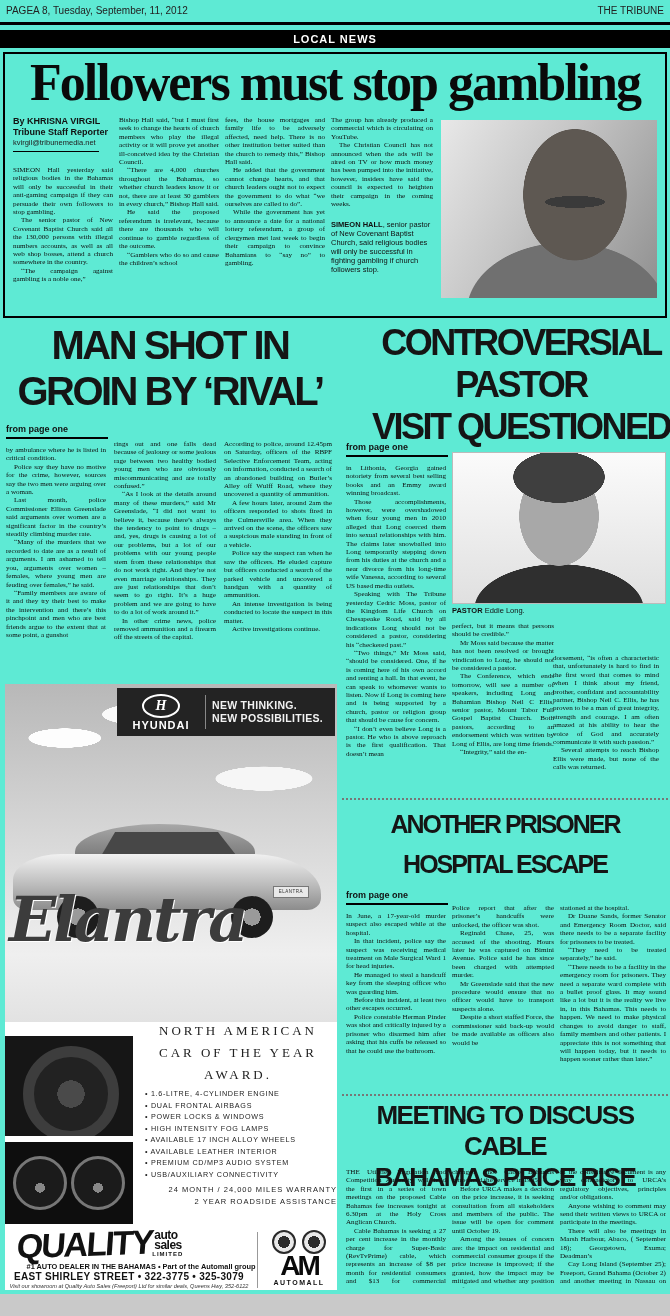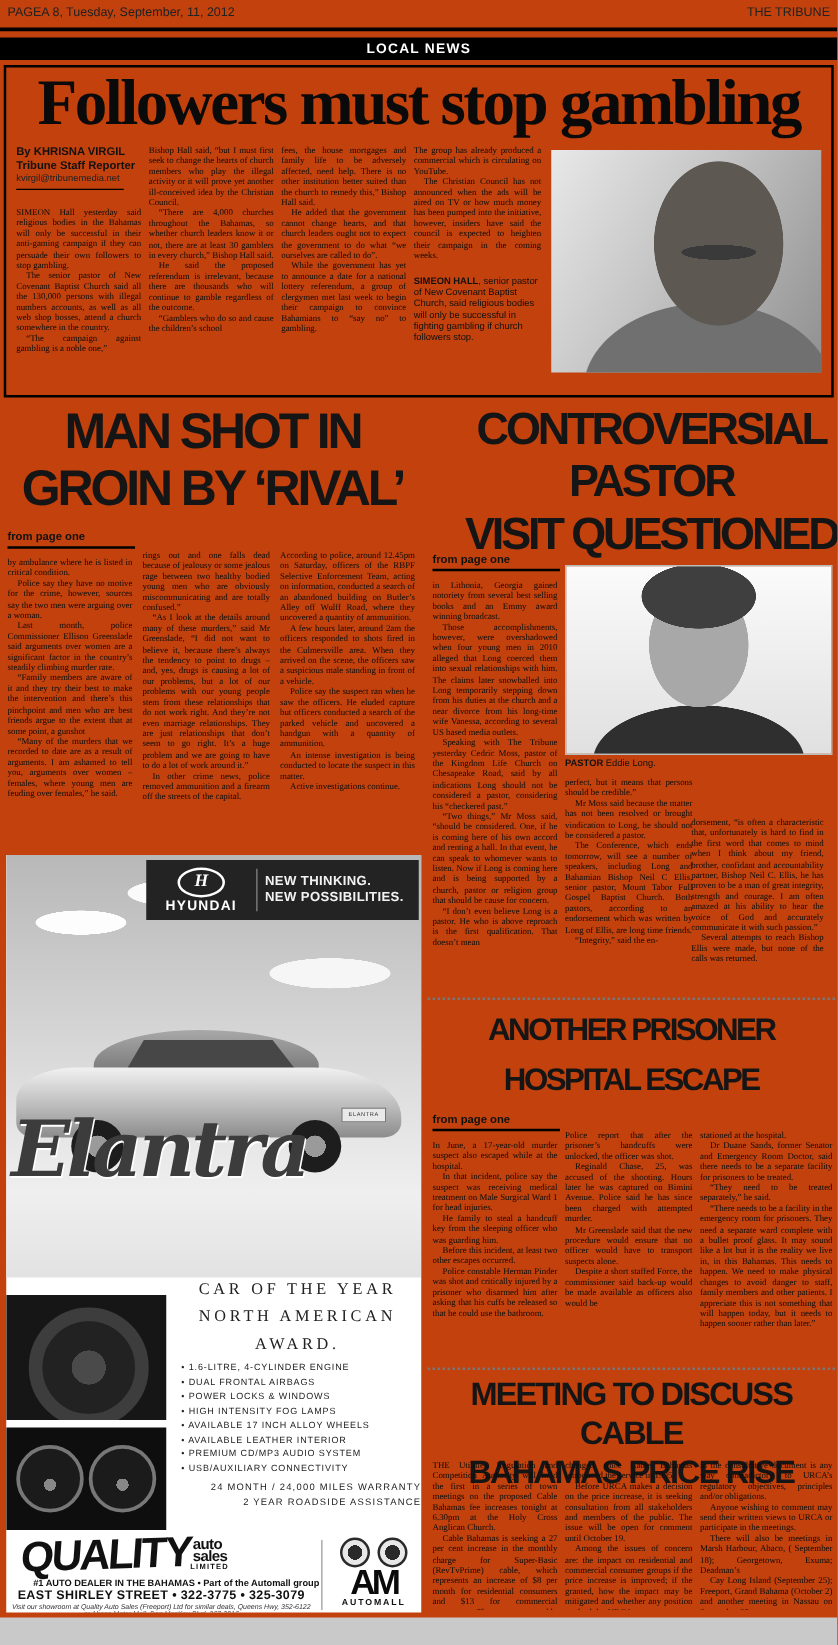--- a/index.html
+++ b/index.html
@@ -1,16 +1,16 @@
 <!DOCTYPE html>
 <html><head>
 <meta charset="utf-8">
 <style>
   html,body{margin:0;padding:0;background:#888;}
-  .page{position:relative;width:670px;height:1316px;background:#c2410c;color:#111;overflow:hidden;
+  .page{position:relative;width:670px;height:1316px;background:#5eead4;color:#111;overflow:hidden;
         font-family:"Liberation Serif",serif;}
   
   .page-header{position:absolute;top:5px;left:6px;right:6px;display:flex;justify-content:space-between;
                font:10px/12px "Liberation Sans",sans-serif;color:#222;}
   .header-rule{position:absolute;top:22px;left:0;width:670px;height:3px;background:#000;}
   .section-bar{position:absolute;top:30px;left:0;width:670px;height:18px;background:#000;color:#fff;
                font:bold 11px/18px "Liberation Sans",sans-serif;text-align:center;letter-spacing:1px;}
   
   .lead-box{position:absolute;top:52px;left:3px;width:664px;height:266px;border:2px solid #000;box-sizing:border-box;}
   .lead-headline{position:absolute;top:0;left:4px;right:4px;text-align:center;
@@ -163,22 +163,22 @@
 
   <div class="headline-sans hl-manshot">
     <div>MAN SHOT IN</div>
     <div>GROIN BY ‘RIVAL’</div>
   </div>
   <div class="kicker" style="left:6px;top:424px;width:102px;">from page one</div>
   <div class="col" style="left:6px;top:446px;width:100px;height:234px;">
       <p class="para">by ambulance where he is listed in critical condition.</p>
       <p class="para">Police say they have no motive for the crime, however, sources say the two men were arguing over a woman.</p>
       <p class="para">Last month, police Commissioner Ellison Greenslade said arguments over women are a significant factor in the country’s steadily climbing murder rate.</p>
+      <p class="para">“Many of the murders that we recorded to date are as a result of arguments. I am ashamed to tell you, arguments over women – females, where young men are feuding over females,” he said.</p>
       <p class="para">“Family members are aware of it and they try their best to make the intervention and there’s this pinchpoint and men who are best friends argue to the extent that at some point, a gunshot</p>
-      <p class="para">“Many of the murders that we recorded to date are as a result of arguments. I am ashamed to tell you, arguments over women – females, where young men are feuding over females,” he said.</p>
     </div>
   <div class="col" style="left:114px;top:440px;width:102px;height:240px;">
       <p class="para">rings out and one falls dead because of jealousy or some jealous rage between two healthy bodied young men who are obviously miscommunicating and are totally confused.”</p>
       <p class="para">“As I look at the details around many of these murders,” said Mr Greenslade, “I did not want to believe it, because there’s always the tendency to point to drugs – and, yes, drugs is causing a lot of our problems, but a lot of our problems with our young people stem from these relationships that do not work right. And they’re not even marriage relationships. They are just relationships that don’t seem to go right. It’s a huge problem and we are going to have to do a lot of work around it.”</p>
       <p class="para">In other crime news, police removed ammunition and a firearm off the streets of the capital.</p>
     </div>
   <div class="col" style="left:224px;top:440px;width:108px;height:240px;">
       <p class="para">According to police, around 12.45pm on Saturday, officers of the RBPF Selective Enforcement Team, acting on information, conducted a search of an abandoned building on Butler’s Alley off Wulff Road, where they uncovered a quantity of ammunition.</p>
       <p class="para">A few hours later, around 2am the officers responded to shots fired in the Culmersville area. When they arrived on the scene, the officers saw a suspicious male standing in front of a vehicle.</p>
       <p class="para">Police say the suspect ran when he saw the officers. He eluded capture but officers conducted a search of the parked vehicle and uncovered a handgun with a quantity of ammunition.</p>
@@ -216,21 +216,21 @@
   <div class="dashed-sep" style="top:798px;"></div>
 
   <div class="headline-sans hl-prisoner">
     <div>ANOTHER PRISONER</div>
     <div>HOSPITAL ESCAPE</div>
   </div>
   <div class="kicker" style="left:346px;top:890px;width:102px;">from page one</div>
   <div class="col" style="left:346px;top:912px;width:100px;height:176px;">
       <p class="para">In June, a 17-year-old murder suspect also escaped while at the hospital.</p>
       <p class="para">In that incident, police say the suspect was receiving medical treatment on Male Surgical Ward 1 for head injuries.</p>
-      <p class="para">He family to steal a handcuff key from the sleeping officer who was guarding him.</p>
+      <p class="para">He managed to steal a handcuff key from the sleeping officer who was guarding him.</p>
       <p class="para">Before this incident, at least two other escapes occurred.</p>
       <p class="para">Police constable Herman Pinder was shot and critically injured by a prisoner who disarmed him after asking that his cuffs be released so that he could use the bathroom.</p>
     </div>
   <div class="col" style="left:452px;top:904px;width:102px;height:184px;">
       <p class="para">Police report that after the prisoner’s handcuffs were unlocked, the officer was shot.</p>
       <p class="para">Reginald Chase, 25, was accused of the shooting. Hours later he was captured on Bimini Avenue. Police said he has since been charged with attempted murder.</p>
       <p class="para">Mr Greenslade said that the new procedure would ensure that no officer would have to transport suspects alone.</p>
       <p class="para">Despite a short staffed Force, the commissioner said back-up would be made available as officers also would be</p>
     </div>
   <div class="col" style="left:560px;top:904px;width:106px;height:184px;">
@@ -280,22 +280,22 @@
       <div class="car-window"></div>
       <div class="car-body"></div>
       <div class="wheel rear"></div>
       <div class="wheel front"></div>
       <div class="car-plate">ELANTRA</div>
     </div>
     <div class="elantra-script">Elantra</div>
     <div class="photo-wheelshot"></div>
     <div class="photo-gauges"></div>
     <div class="ad-award">
+      <div>NORTH AMERICAN</div>
       <div>CAR OF THE YEAR</div>
-      <div>NORTH AMERICAN</div>
       <div>AWARD.</div>
     </div>
     <div class="ad-features">
         <p class="para">1.6-LITRE, 4-CYLINDER ENGINE</p>
         <p class="para">DUAL FRONTAL AIRBAGS</p>
         <p class="para">POWER LOCKS &amp; WINDOWS</p>
         <p class="para">HIGH INTENSITY FOG LAMPS</p>
         <p class="para">AVAILABLE 17 INCH ALLOY WHEELS</p>
         <p class="para">AVAILABLE LEATHER INTERIOR</p>
         <p class="para">PREMIUM CD/MP3 AUDIO SYSTEM</p>

